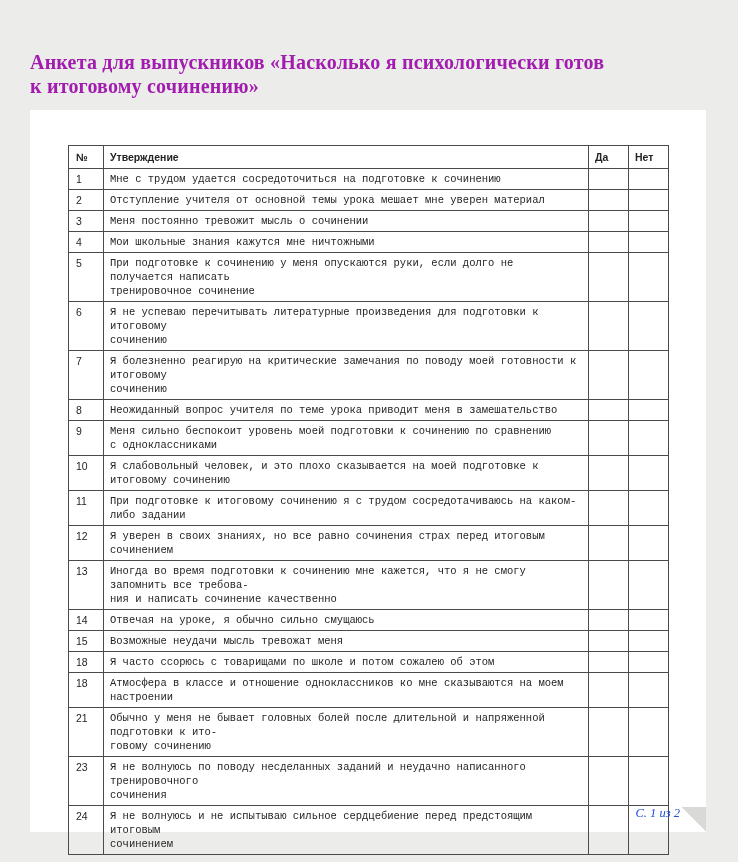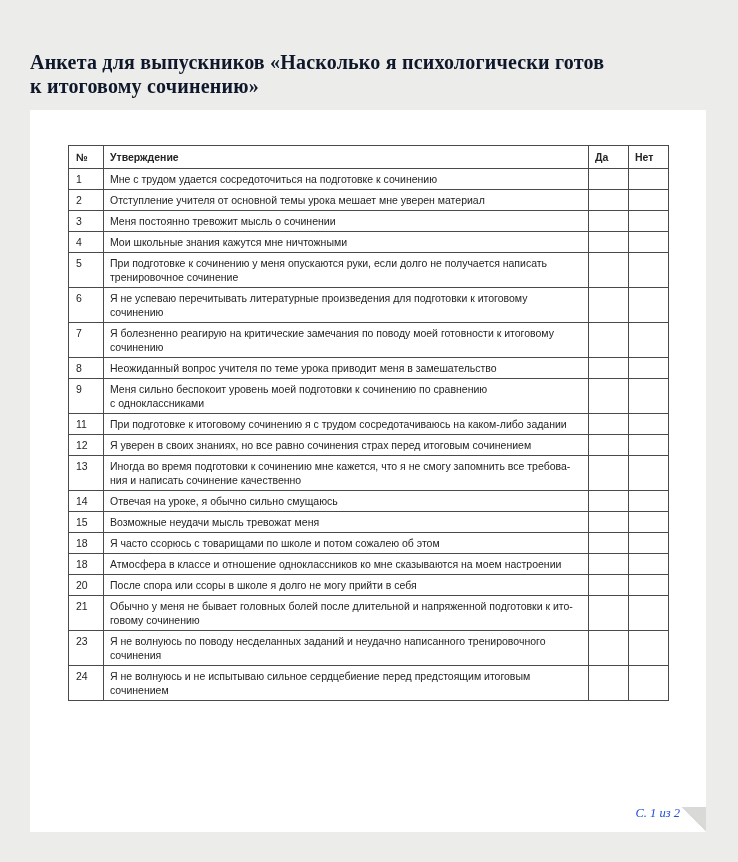--- a/index.html
+++ b/index.html
@@ -16,21 +16,21 @@
   }
   .doc-title {
     position: absolute;
     left: 30px; top: 50px;
     width: 660px;
     font-family: "Liberation Serif", serif;
     font-weight: bold;
     font-size: 20px;
     line-height: 24px;
     letter-spacing: 0.2px;
-    color: #0f172a;
+    color: #a21caf;
     white-space: pre-line;
   }
   .page {
     position: absolute;
     left: 30px; top: 110px;
     width: 676px; height: 722px;
     background: #ffffff;
   }
   .fold {
     position: absolute;
@@ -57,21 +57,21 @@
     text-align: left;
     vertical-align: top;
     padding: 3px 6px 3px 6px;
     overflow: hidden;
   }
   .questionnaire th {
     font-weight: bold;
     padding-top: 4px; padding-bottom: 4px;
   }
   .questionnaire td.num, .questionnaire th.num { padding-left: 7px; }
-  .questionnaire td.statement { white-space: pre-line; }
+  .questionnaire td.statement { white-space: pre-line; font-family: Liberation Mono, monospace; }
   .questionnaire td.answer { padding: 3px 4px; }
   .page-indicator {
     position: absolute;
     right: 26px; top: 696px;
     font-family: "Liberation Serif", serif;
     font-style: italic;
     font-size: 12.5px;
     color: #1d4ed8;
   }
 </style>
@@ -153,20 +153,26 @@
     <td class="answer"></td>
   </tr>
           <tr>
     <td class="num">9</td>
     <td class="statement">Меня сильно беспокоит уровень моей подготовки к сочинению по сравнению
 с одноклассниками</td>
     <td class="answer"></td>
     <td class="answer"></td>
   </tr>
           <tr>
+    <td class="num">10</td>
+    <td class="statement">Я слабовольный человек, и это плохо сказывается на моей подготовке к итоговому сочинению</td>
+    <td class="answer"></td>
+    <td class="answer"></td>
+  </tr>
+          <tr>
     <td class="num">11</td>
     <td class="statement">При подготовке к итоговому сочинению я с трудом сосредотачиваюсь на каком-либо задании</td>
     <td class="answer"></td>
     <td class="answer"></td>
   </tr>
           <tr>
     <td class="num">12</td>
     <td class="statement">Я уверен в своих знаниях, но все равно сочинения страх перед итоговым сочинением</td>
     <td class="answer"></td>
     <td class="answer"></td>
@@ -196,26 +202,20 @@
     <td class="answer"></td>
     <td class="answer"></td>
   </tr>
           <tr>
     <td class="num">18</td>
     <td class="statement">Атмосфера в классе и отношение одноклассников ко мне сказываются на моем настроении</td>
     <td class="answer"></td>
     <td class="answer"></td>
   </tr>
           <tr>
-    <td class="num">20</td>
-    <td class="statement">После спора или ссоры в школе я долго не могу прийти в себя</td>
-    <td class="answer"></td>
-    <td class="answer"></td>
-  </tr>
-          <tr>
     <td class="num">21</td>
     <td class="statement">Обычно у меня не бывает головных болей после длительной и напряженной подготовки к ито-
 говому сочинению</td>
     <td class="answer"></td>
     <td class="answer"></td>
   </tr>
           <tr>
     <td class="num">23</td>
     <td class="statement">Я не волнуюсь по поводу несделанных заданий и неудачно написанного тренировочного
 сочинения</td>

